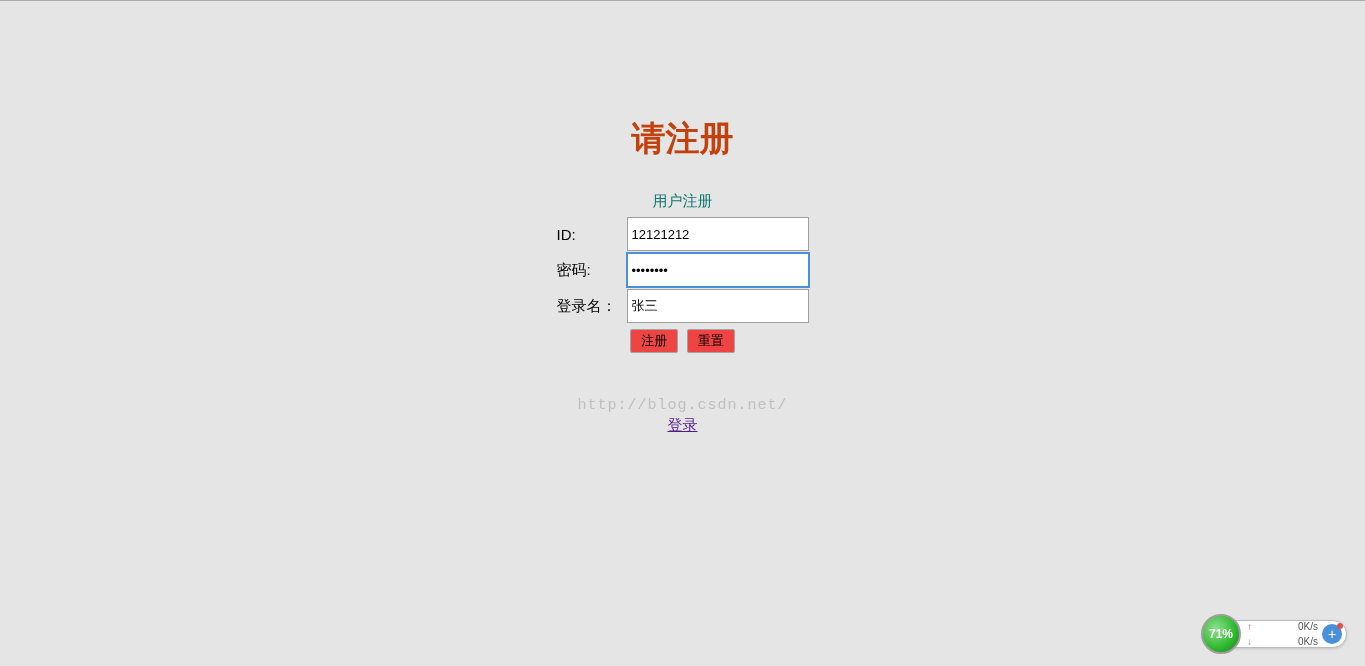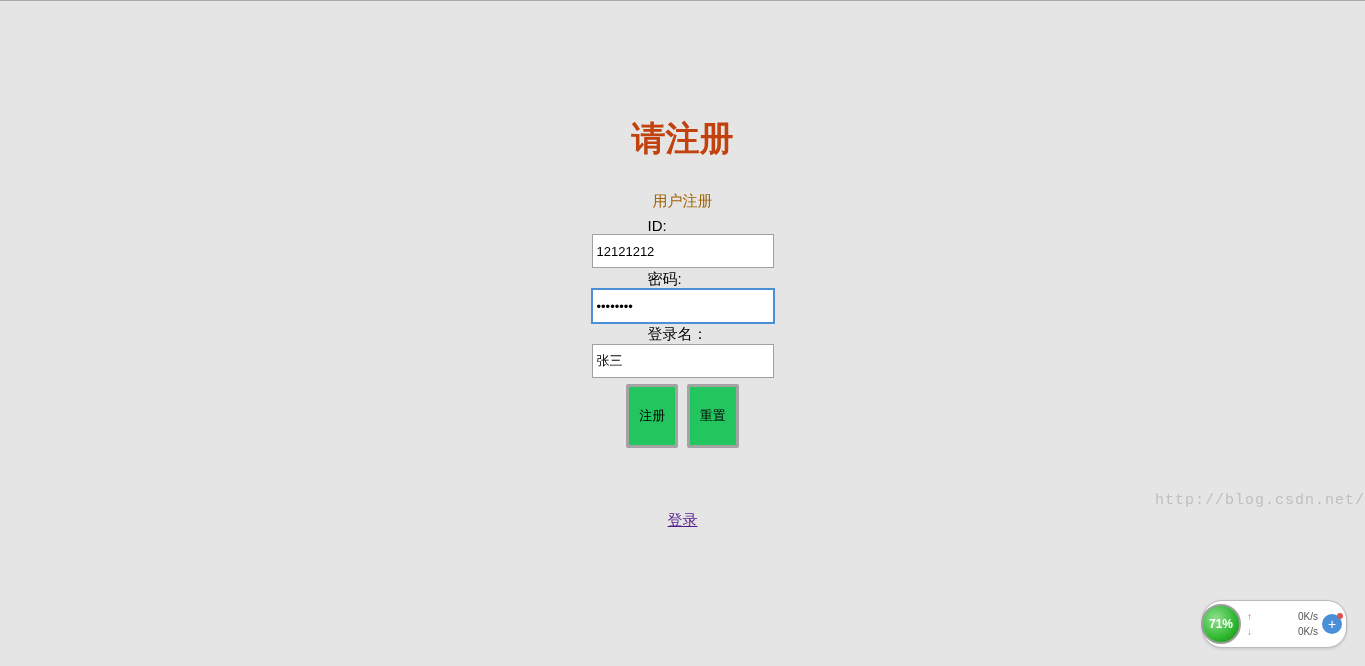--- a/index.html
+++ b/index.html
@@ -25,28 +25,27 @@
       color: #c2410c;
       margin-bottom: 30px;
     }
     .form-wrapper {
       display: inline-block;
       text-align: left;
     }
     .caption {
       text-align: center;
       font-size: 15px;
-      color: #a16207;
+      color: #0f766e;
       margin-bottom: 6px;
     }
     .row {
       display: flex;
       align-items: center;
       margin-bottom: 2px;
-      flex-direction: column;
     }
     .label {
       width: 70px;
       font-size: 15px;
       color: #000;
       text-align: left;
       padding-right: 6px;
     }
     .input-text {
       width: 182px;
@@ -60,31 +59,31 @@
     .input-text.focused {
       border: 1px solid #4a90d9;
       outline: 1px solid #4a90d9;
     }
     .button-row {
       text-align: center;
       margin-top: 6px;
     }
     .btn {
       font-size: 13px;
-      padding: 20px 10px;
-      background: #22c55e;
-      border: 3px solid #a3a3a3;
+      padding: 2px 10px;
+      background: #ef4444;
+      border: 1px solid #a3a3a3;
       border-radius: 2px;
       cursor: pointer;
       font-family: Arial, "Microsoft YaHei", sans-serif;
       margin: 0 2px;
     }
     .watermark-wrapper {
       position: relative;
-      text-align: right;
+      text-align: center;
       margin-top: 42px;
     }
     .watermark {
       font-family: "Courier New", monospace;
       font-size: 15px;
       color: rgba(120,120,120,0.35);
       letter-spacing: 1px;
     }
     .login-link {
       position: absolute;
@@ -94,21 +93,21 @@
       font-size: 15px;
       color: #551a8b;
       text-decoration: underline;
       cursor: pointer;
     }
     .widget {
       position: absolute;
       right: 18px;
       bottom: 18px;
       width: 145px;
-      height: 48px;
+      height: 28px;
       background: #fff;
       border: 1px solid #bbb;
       border-radius: 20px;
       display: flex;
       align-items: center;
       box-shadow: 0 1px 3px rgba(0,0,0,0.15);
     }
     .widget-circle {
       width: 40px;
       height: 40px;

